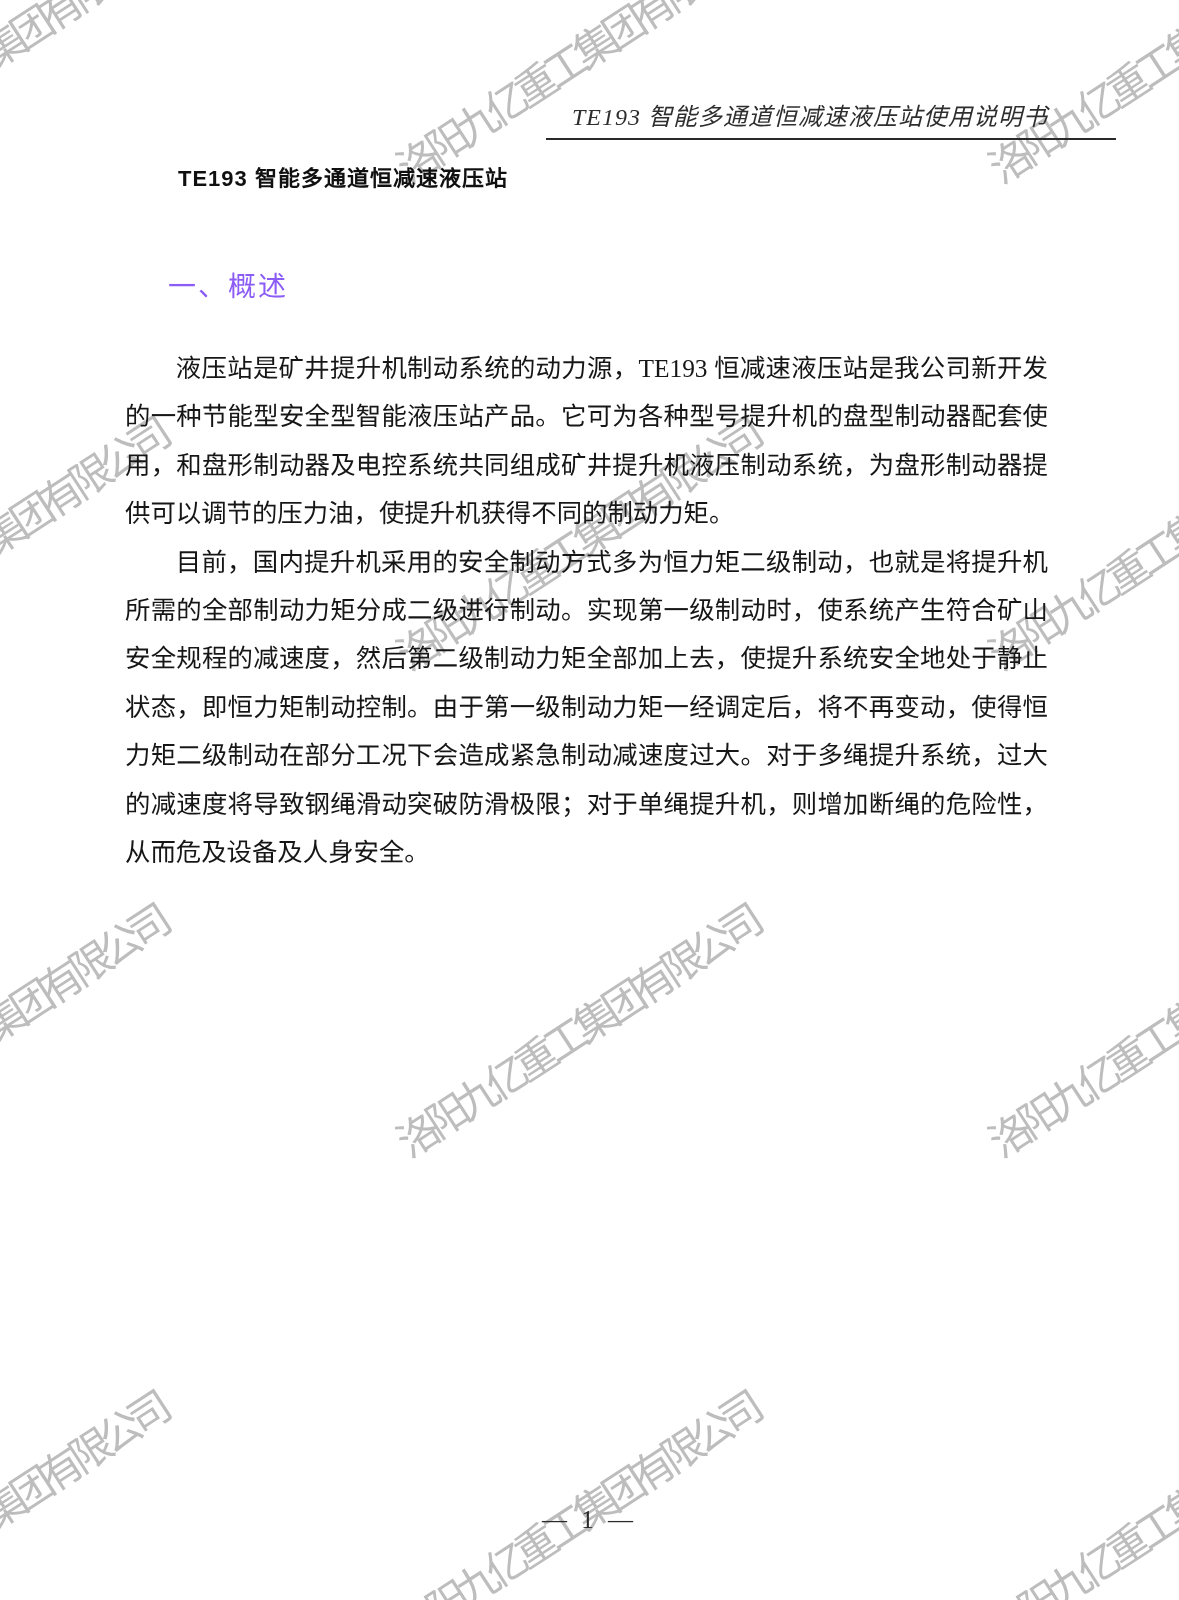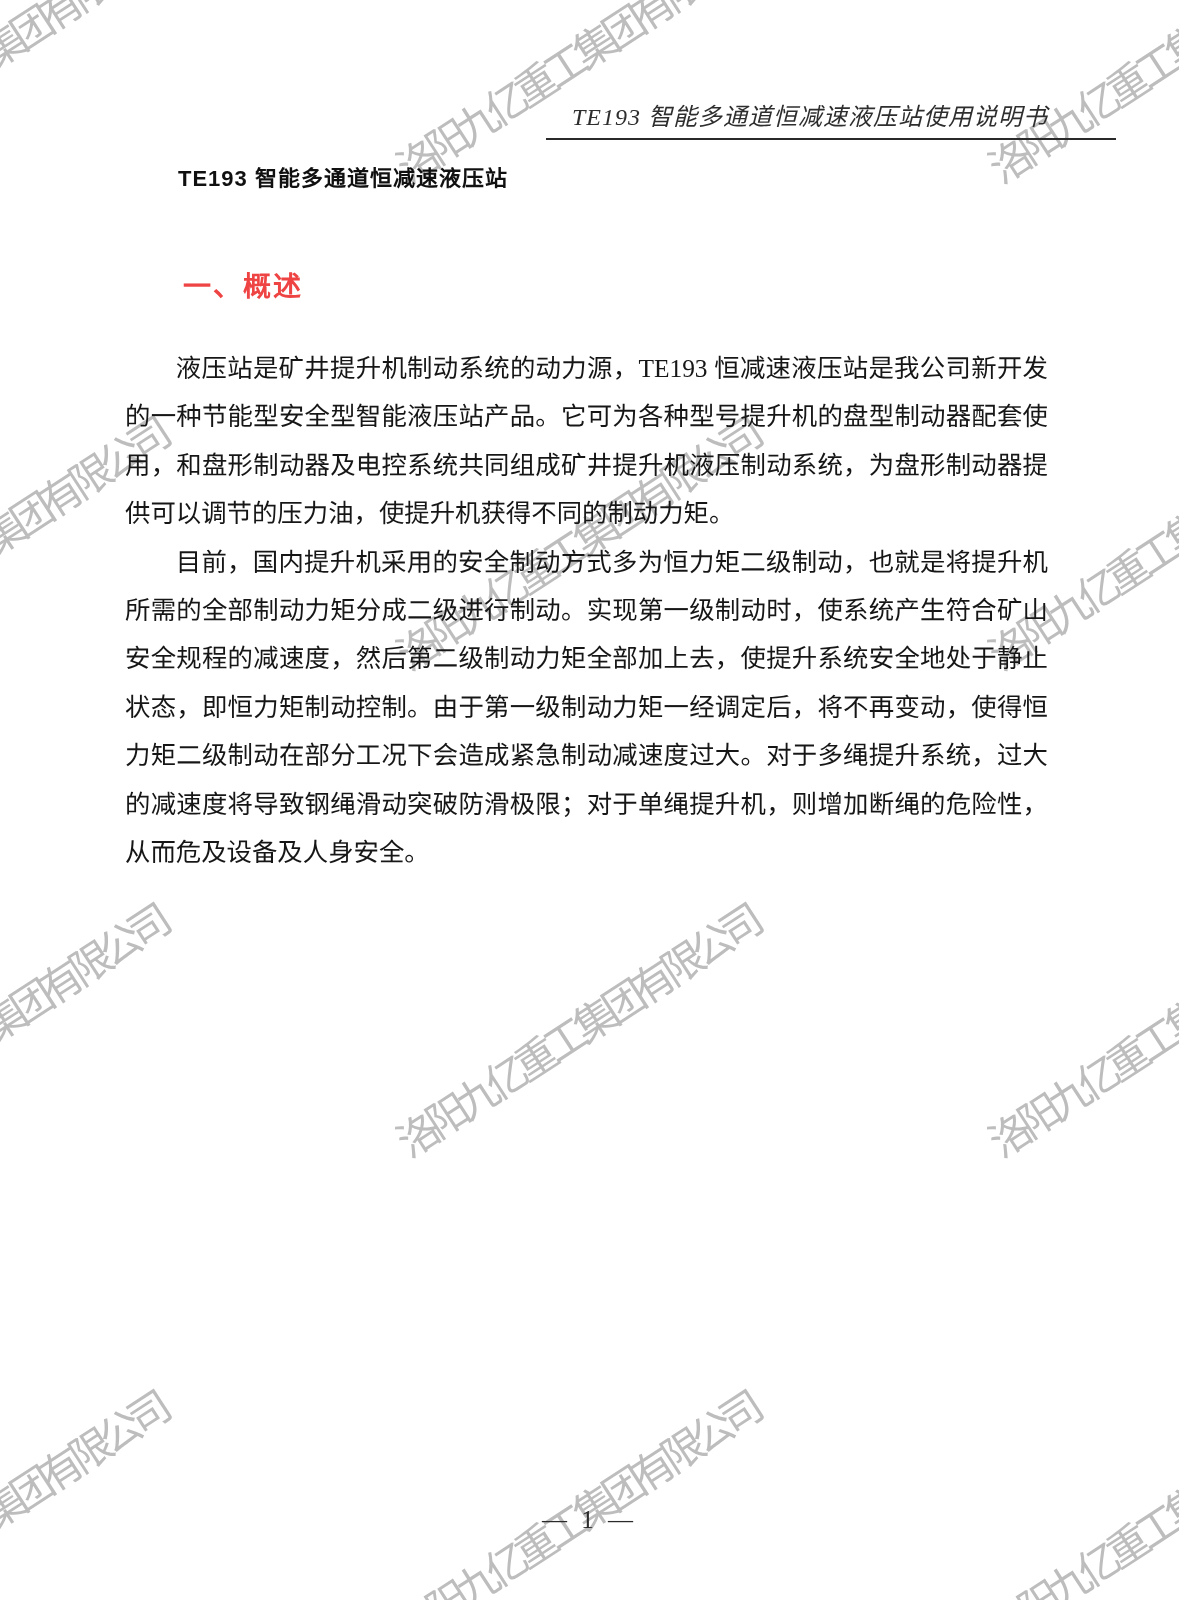--- a/index.html
+++ b/index.html
@@ -53,27 +53,27 @@
     font-family: "Liberation Sans", sans-serif;
     font-weight: bold;
     font-size: 22px;
     letter-spacing: 1px;
     color: #101010;
     margin: 0;
     white-space: nowrap;
   }
   .section-heading {
     position: absolute;
-    left: 183px; top: 264px;
+    left: 168px; top: 264px;
     z-index: 1;
     font-family: "Liberation Sans", sans-serif;
-    font-weight: bold;
+    font-weight: normal;
     font-size: 28px;
     letter-spacing: 2px;
-    color: #ef4444;
+    color: #8b5cf6;
     margin: 0;
     white-space: nowrap;
   }
 
   
   .body-text {
     position: absolute;
     left: 125px; top: 344px;
     width: 923px;
     z-index: 1;

